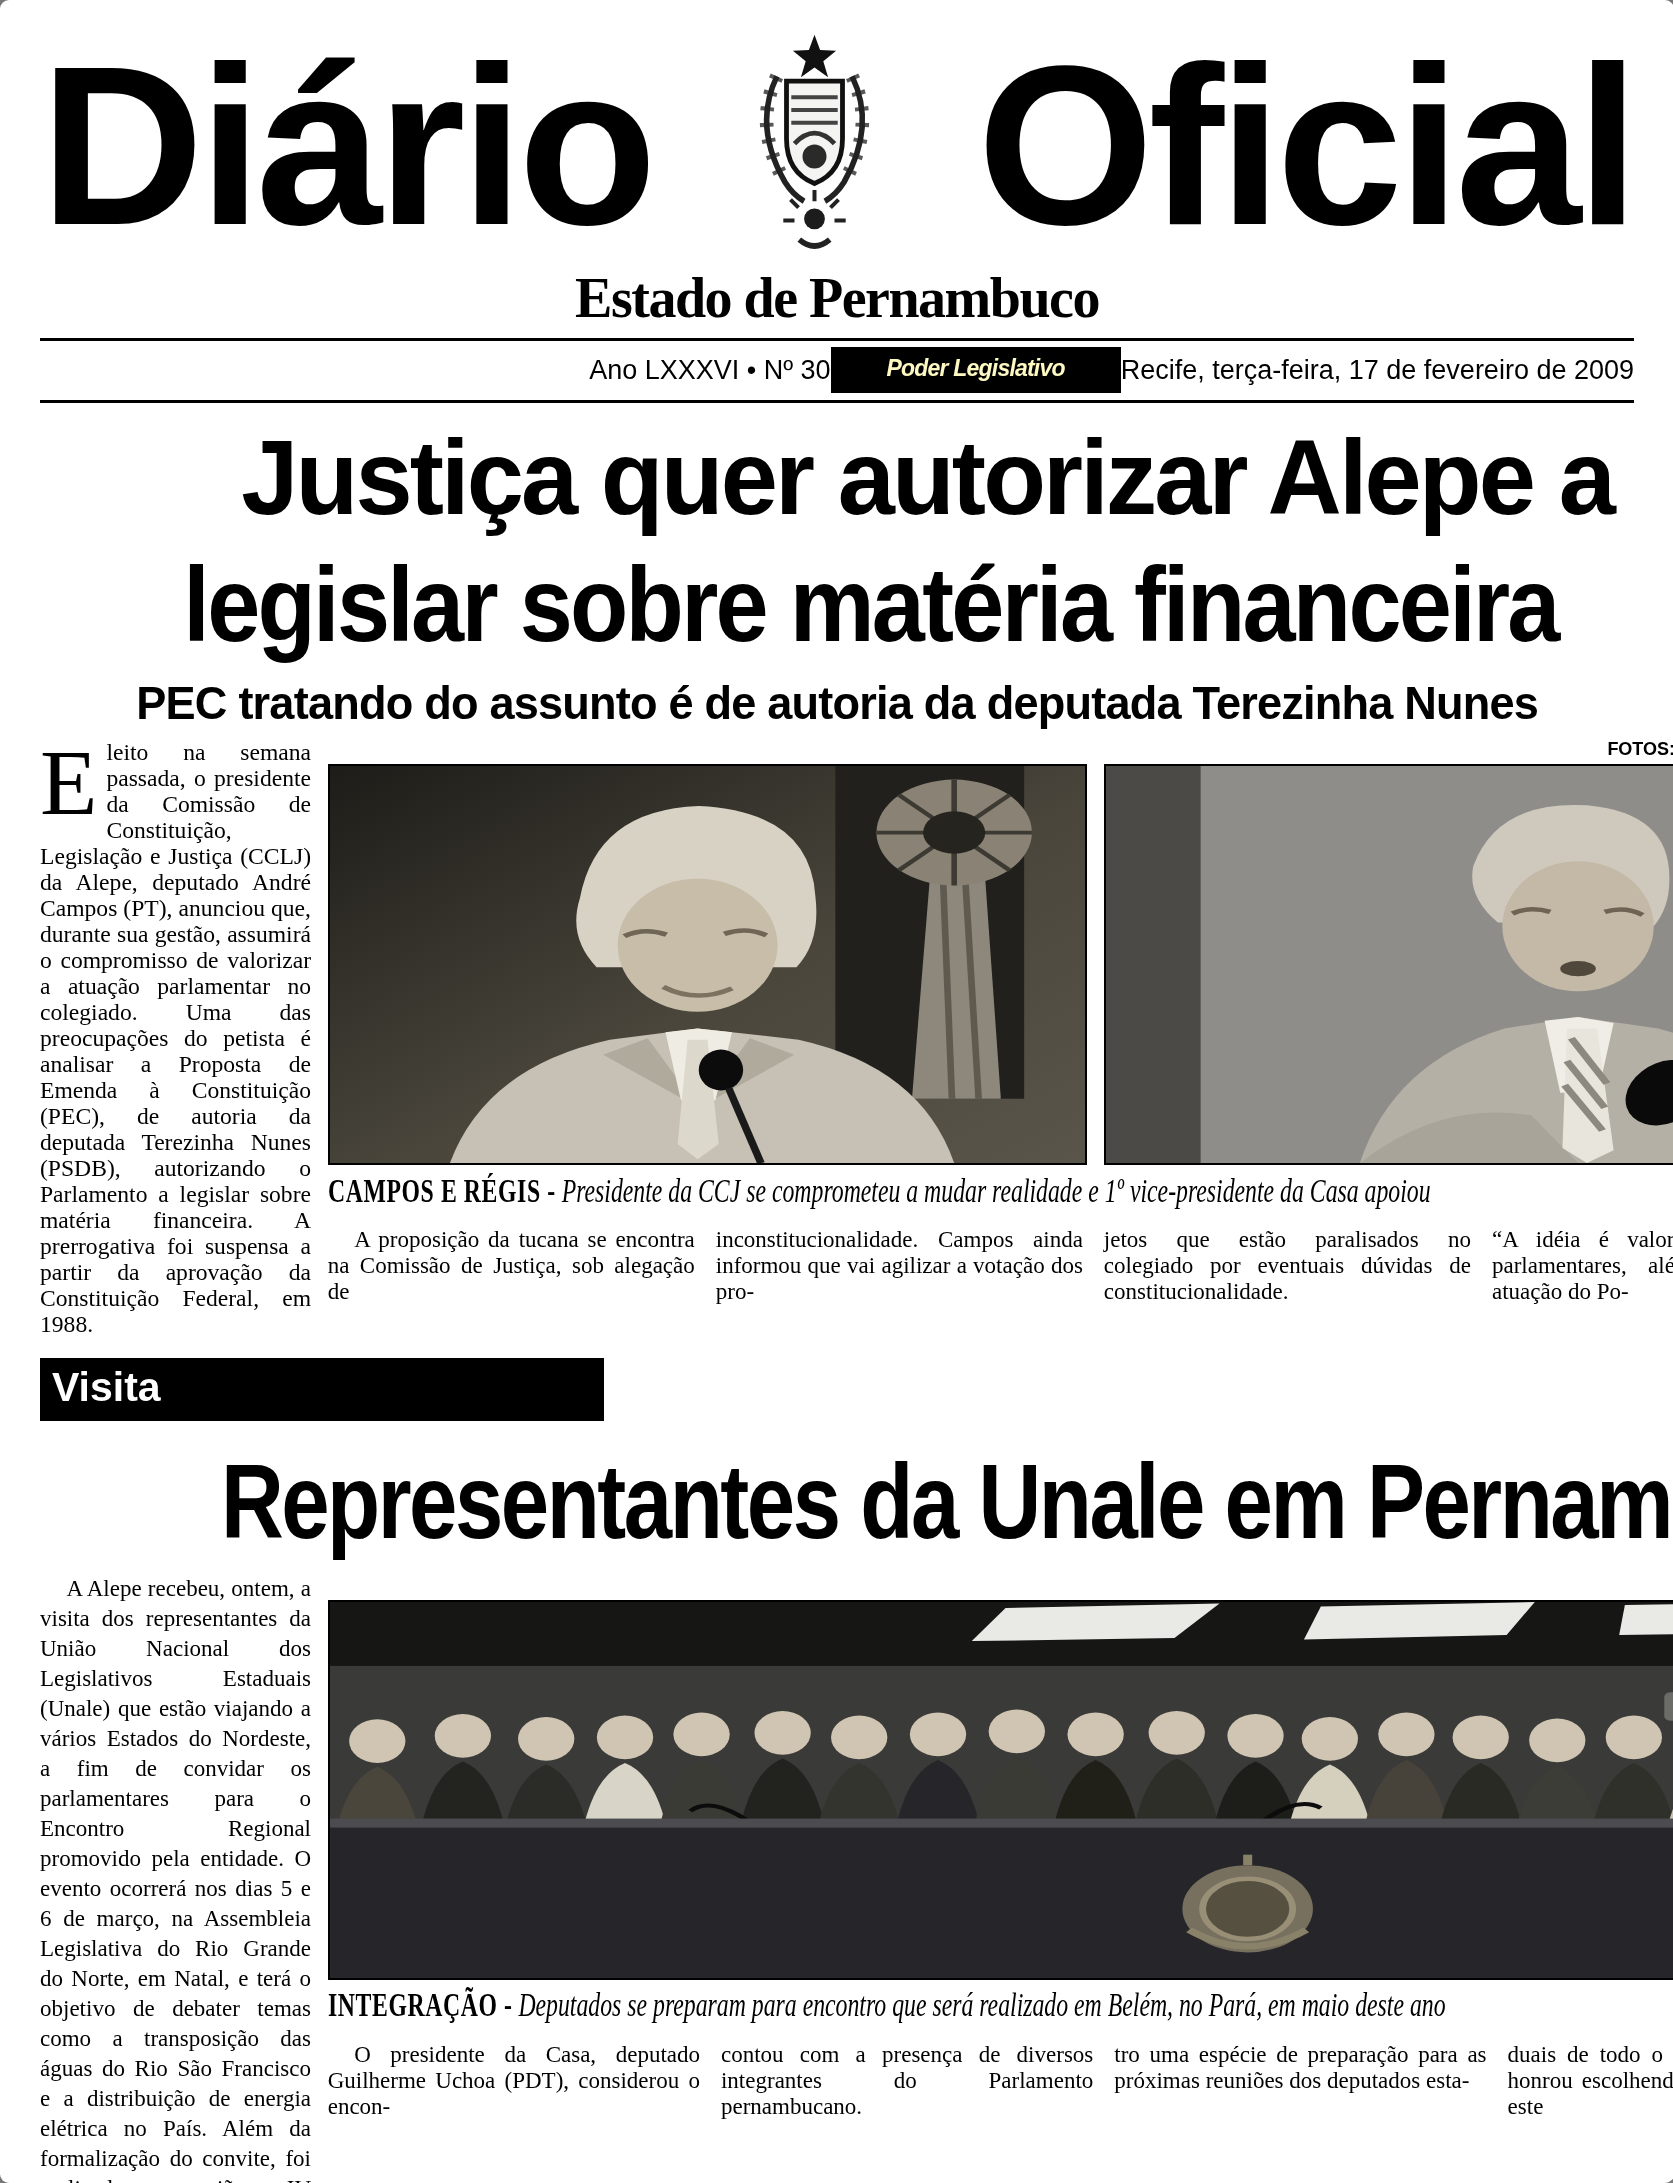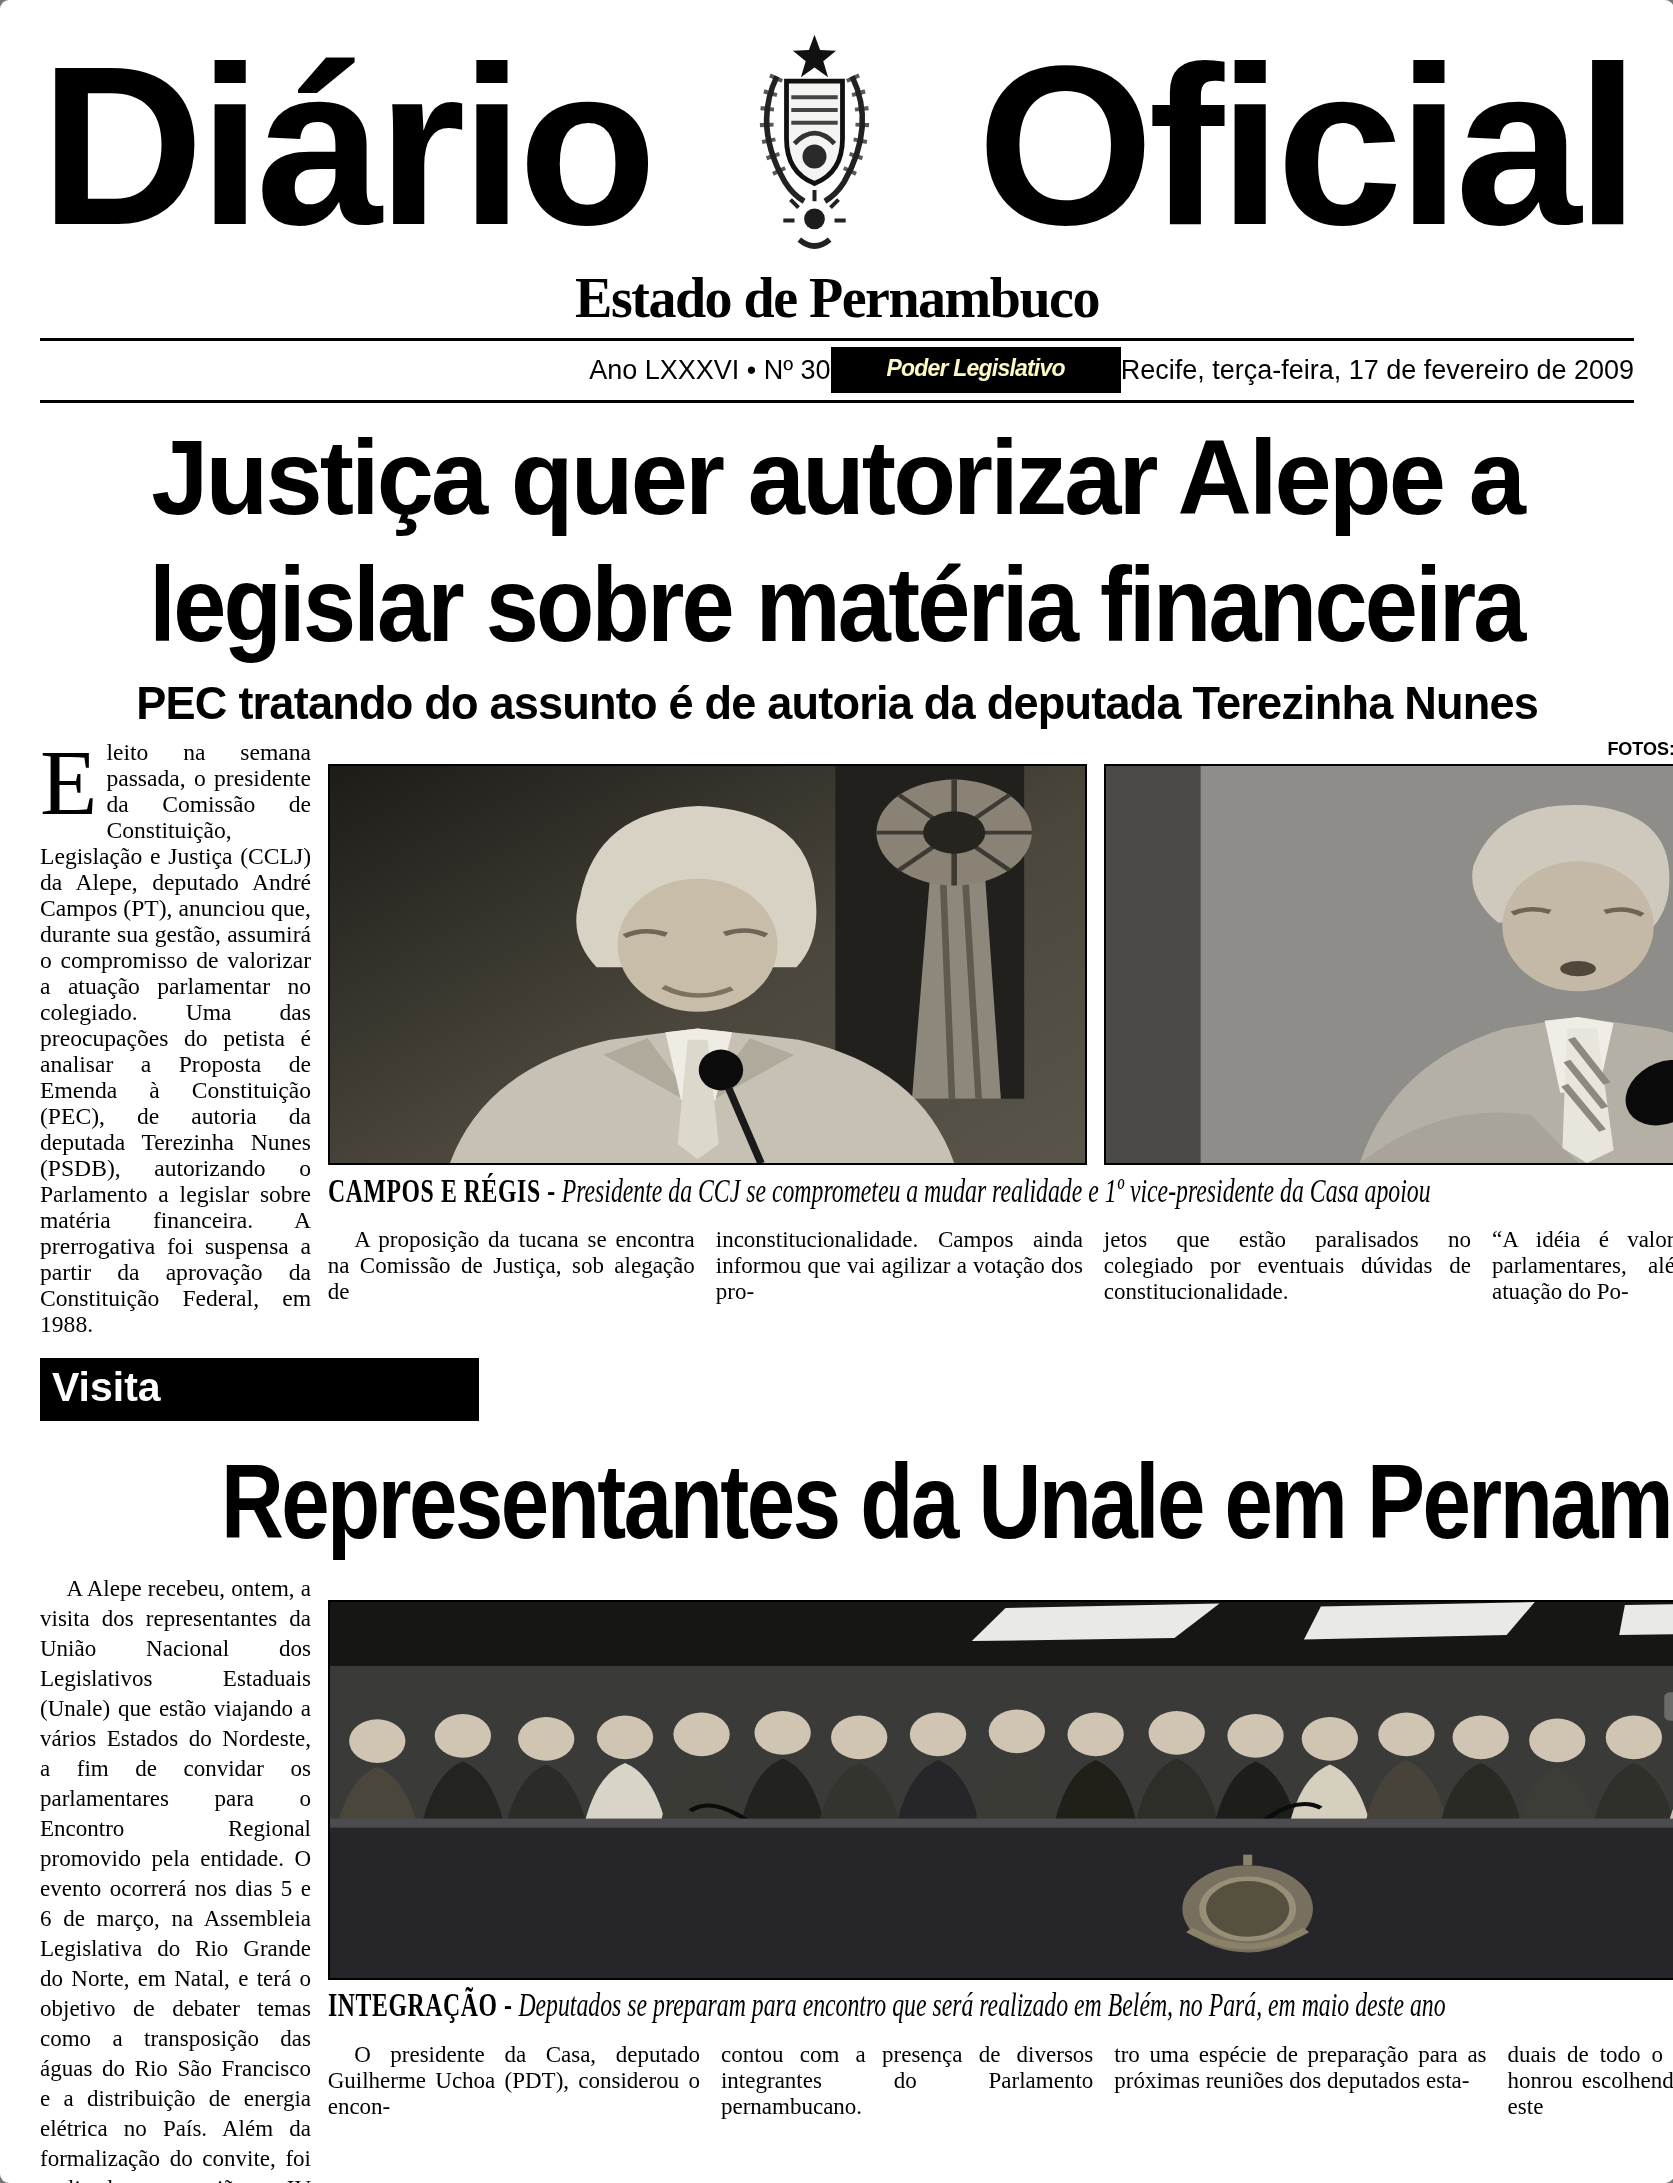--- a/index.html
+++ b/index.html
@@ -33,21 +33,21 @@
     padding:6.8px 0;font-family:"Liberation Sans",sans-serif;font-size:27px;
   }
   .edition{flex:0 0 auto;}
   .section-box{
     background:#000;color:#fef9c3;font-weight:700;font-size:23px;
     padding:7.6px 56px 11.4px;letter-spacing:-0.8px;font-style:italic;
   }
   .dateline{flex:0 0 auto;}
   
   .headline{margin-top:10.6px;}
-  .hl-line{text-align:center;line-height:1.2;}
+  .hl-line{text-align:right;line-height:1.2;}
   .hl-line span{
     display:inline-block;white-space:nowrap;
     font-family:"Liberation Sans",sans-serif;font-weight:700;
     font-size:106px;letter-spacing:-3px;
   }
   .sx97{transform:scaleX(.97);transform-origin:center;}
   .sx90{transform:scaleX(.90);transform-origin:center;}
   .sx82{transform:scaleX(.82);transform-origin:center;}
   .subhead{text-align:center;margin-top:7.6px;}
   .subhead span{
@@ -84,21 +84,21 @@
   .caption b{font-weight:700;letter-spacing:0.8px;}
   .caption i{font-style:italic;}
   .botcols{
     display:grid;grid-template-columns:repeat(4,1fr);column-gap:21px;
     margin-top:18px;font-size:23px;line-height:26px;text-align:justify;
     hyphens:auto;overflow-wrap:break-word;
   }
   .botcols .bc.indent{text-indent:1.15em;}
   
   .kicker-box{
-    margin-top:21px;width:439px;box-sizing:border-box;
+    margin-top:21px;width:564px;box-sizing:border-box;
     background:#000;color:#fff;padding:9px 4.6px 13.7px 12px;
     font-family:"Liberation Sans",sans-serif;font-weight:700;
     font-size:41px;line-height:1;
   }
   .headline2{margin-top:16.7px;}
 </style>
 </head>
 <body>
 
 <div class="page">

